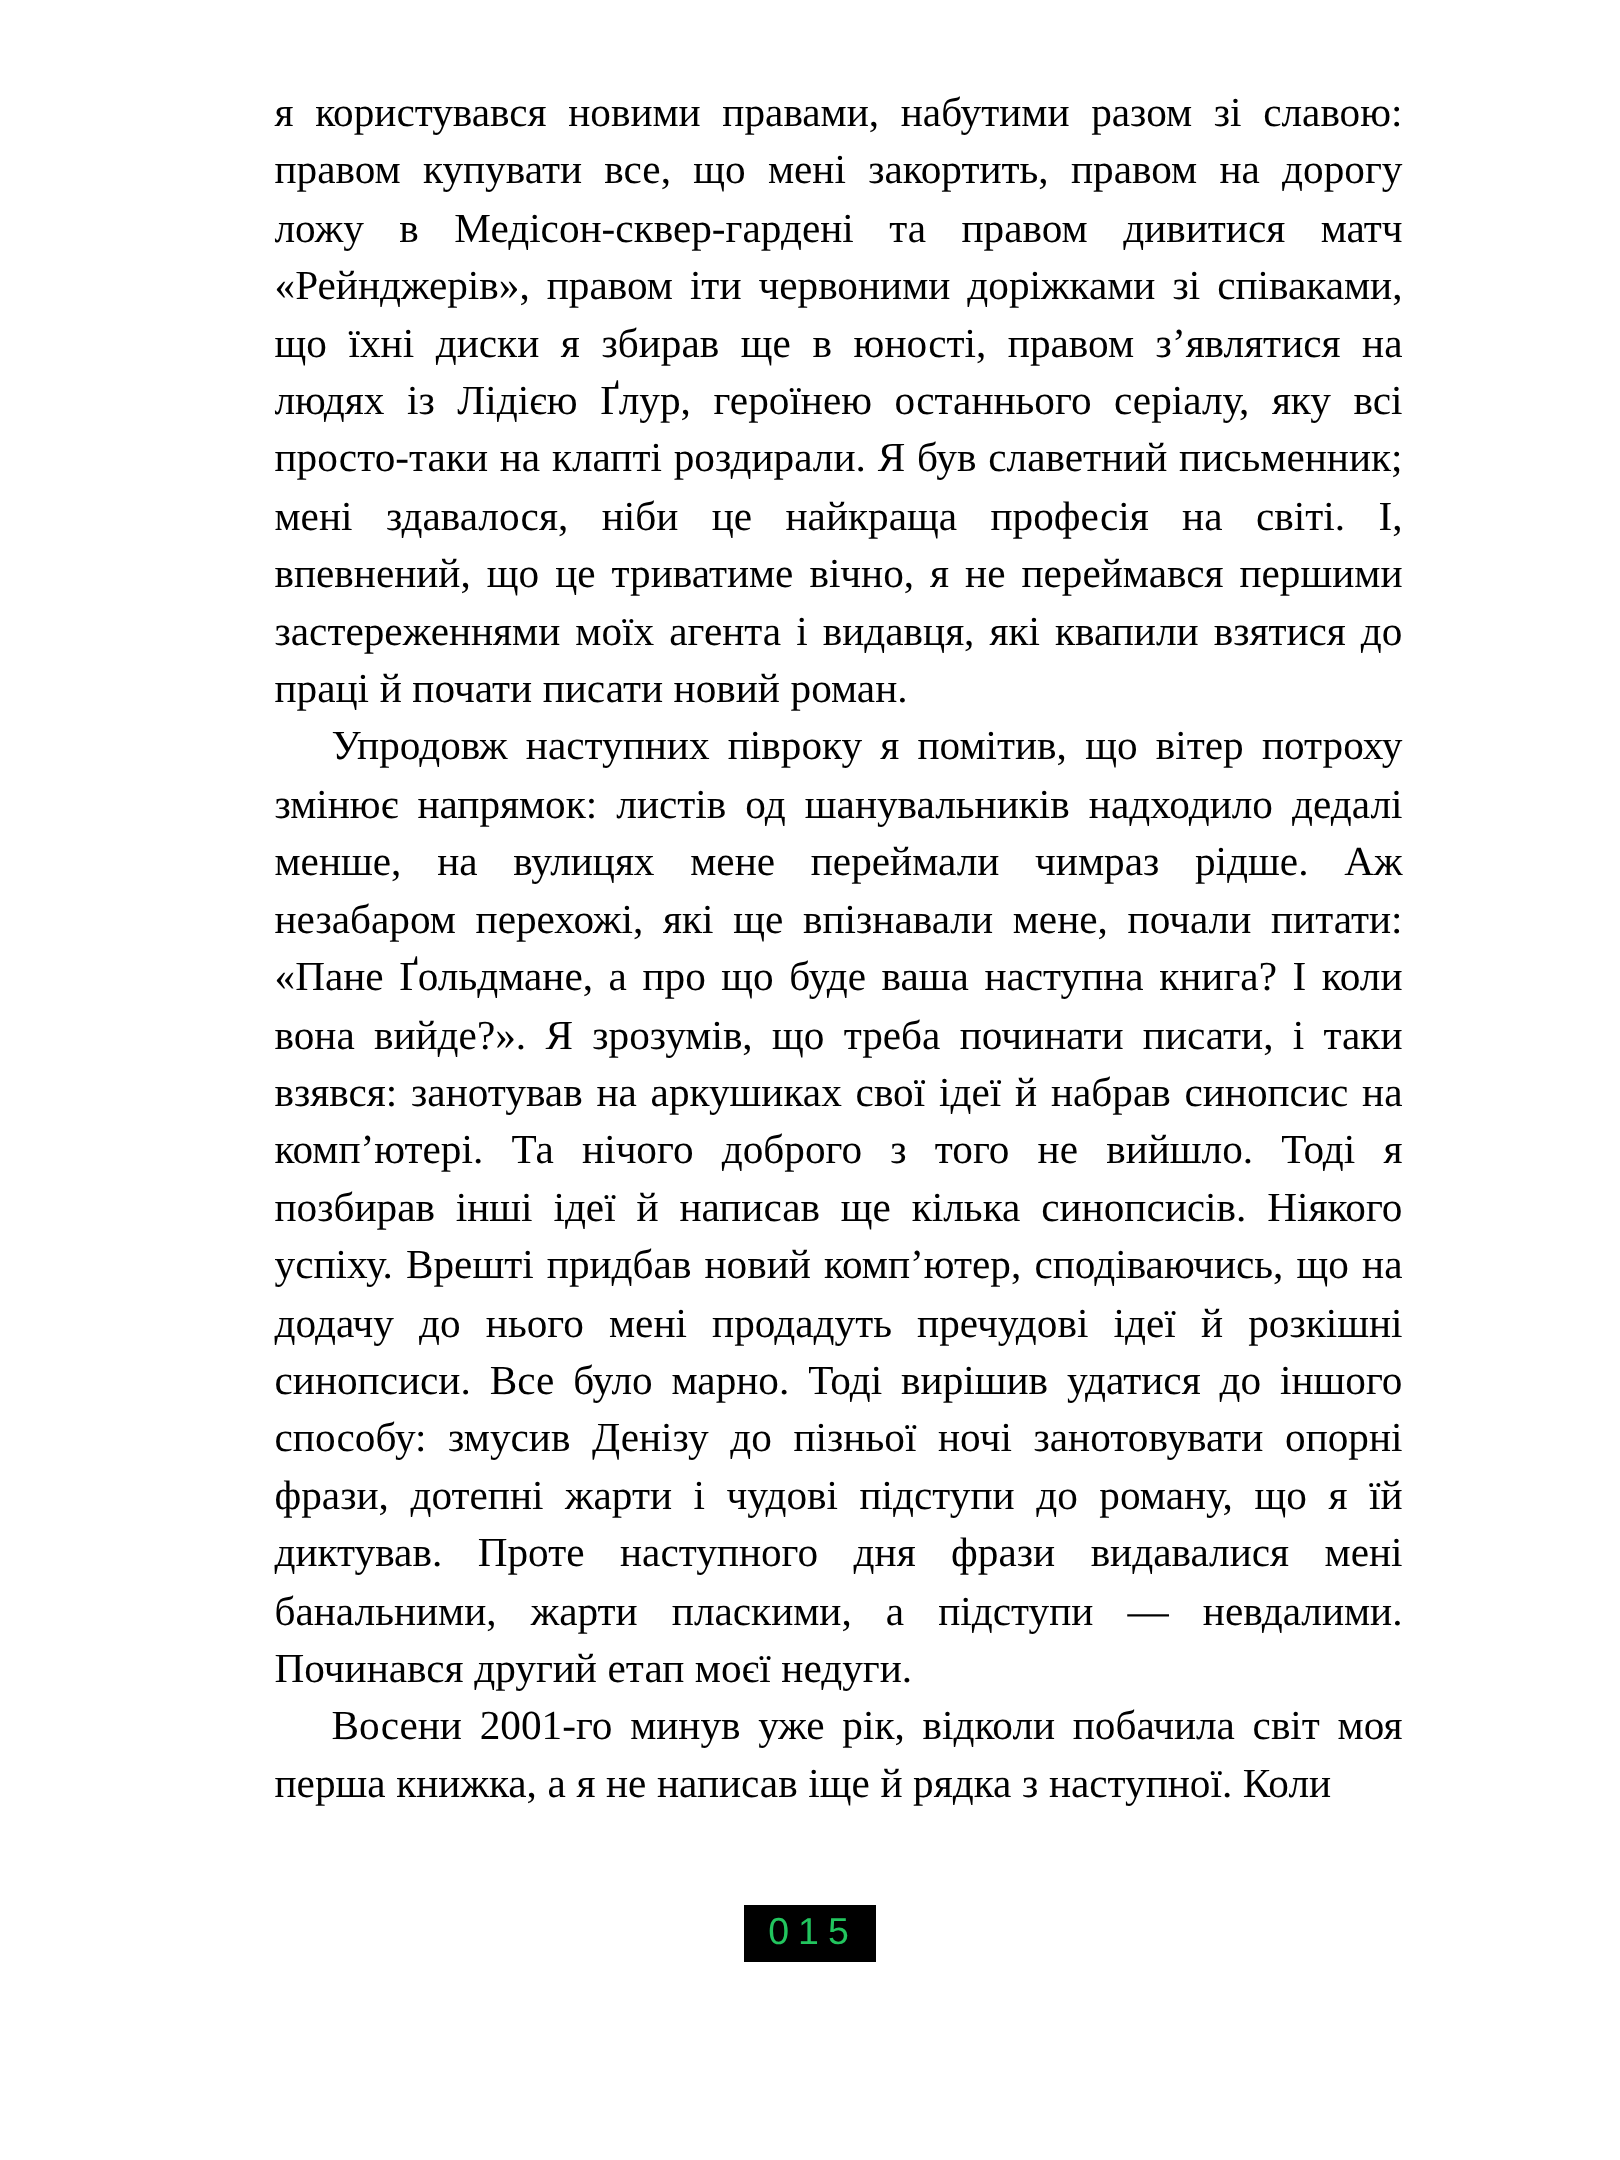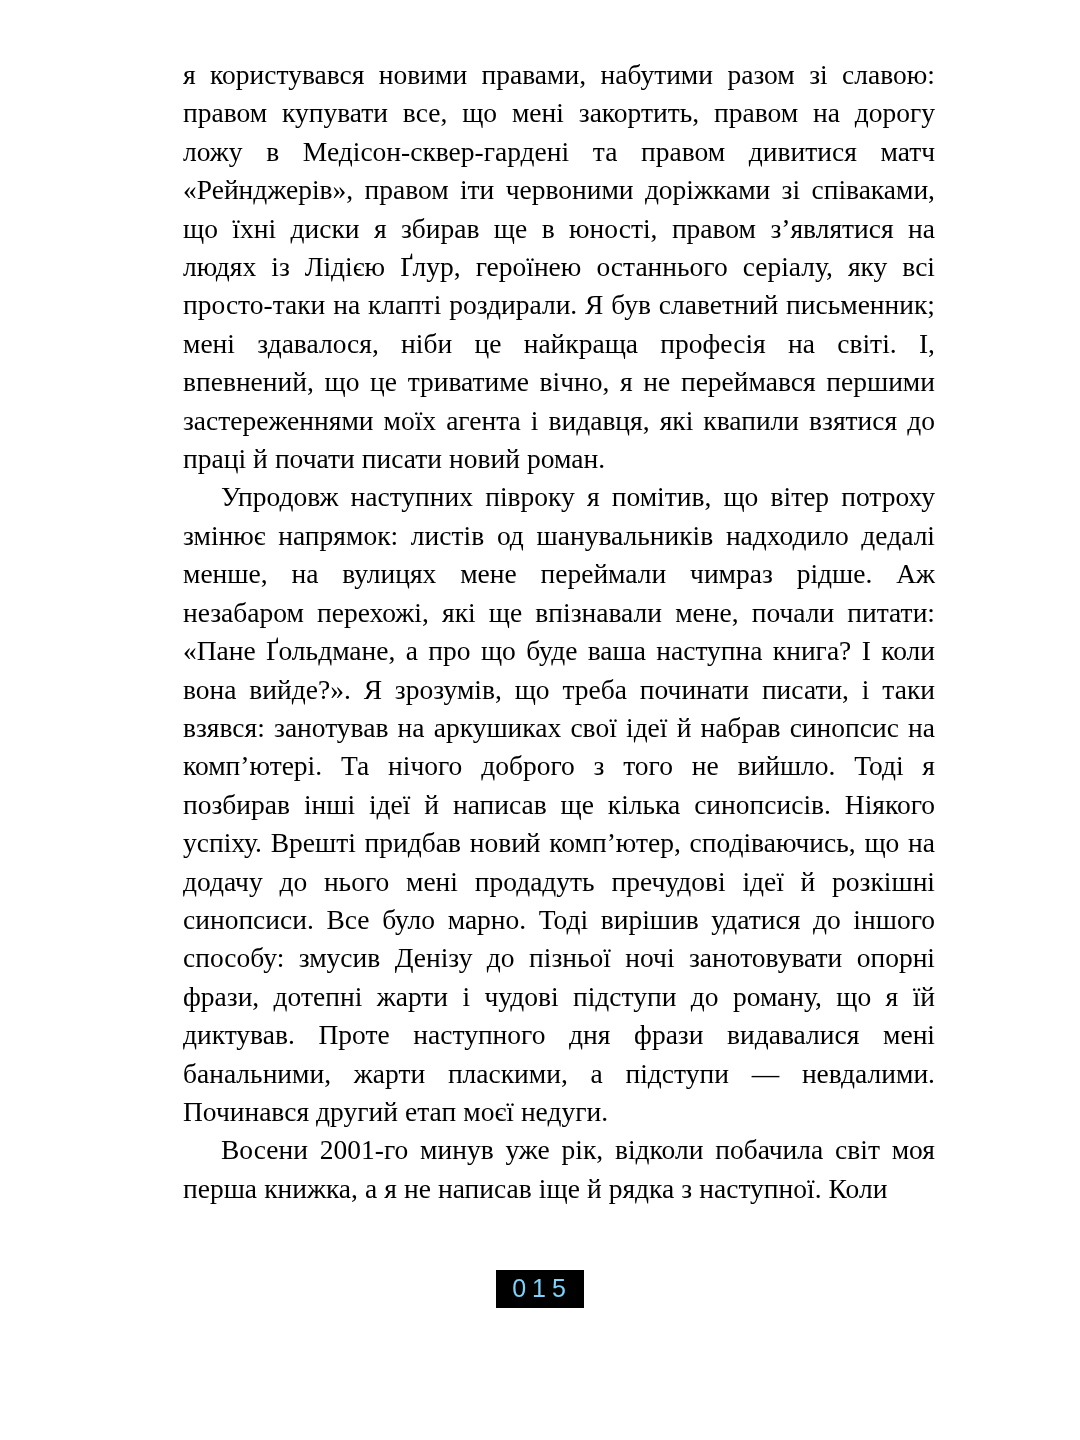--- a/index.html
+++ b/index.html
@@ -47,21 +47,21 @@
   .folio {
     position: absolute;
     left: 0;
     top: 1270px;
     width: 1080px;
     text-align: center;
   }
   .folio-box {
     display: inline-block;
     background: #000000;
-    color: #7dd3fc;
+    color: #22c55e;
     font-family: "Liberation Sans", sans-serif;
     font-size: 25px;
     letter-spacing: 6px;
     padding: 6px 12px 7px 16px;
     line-height: 1;
   }
 </style>
 </head>
 <body>
 

